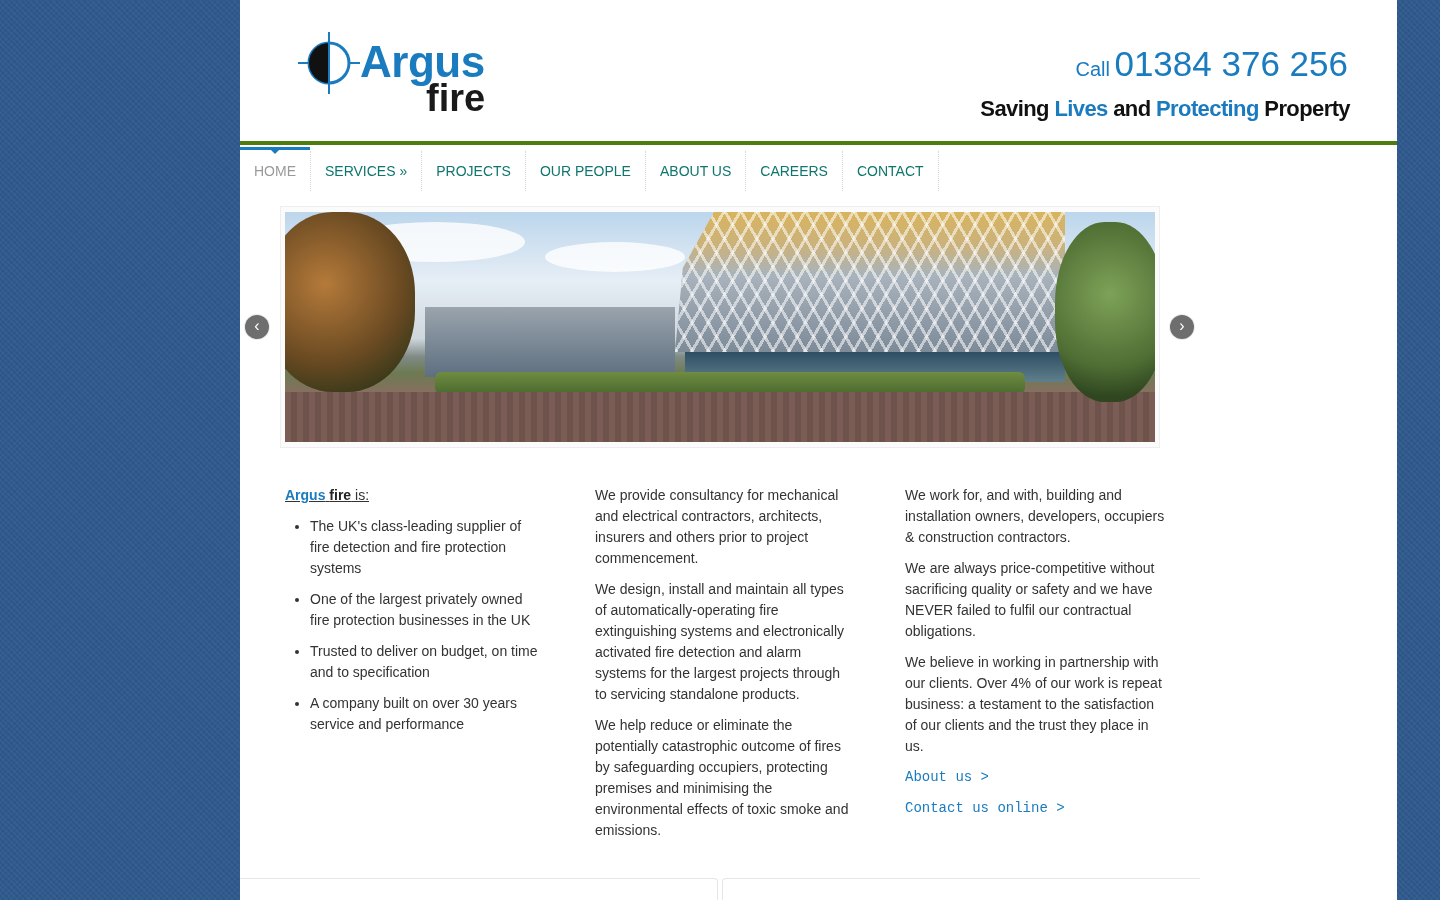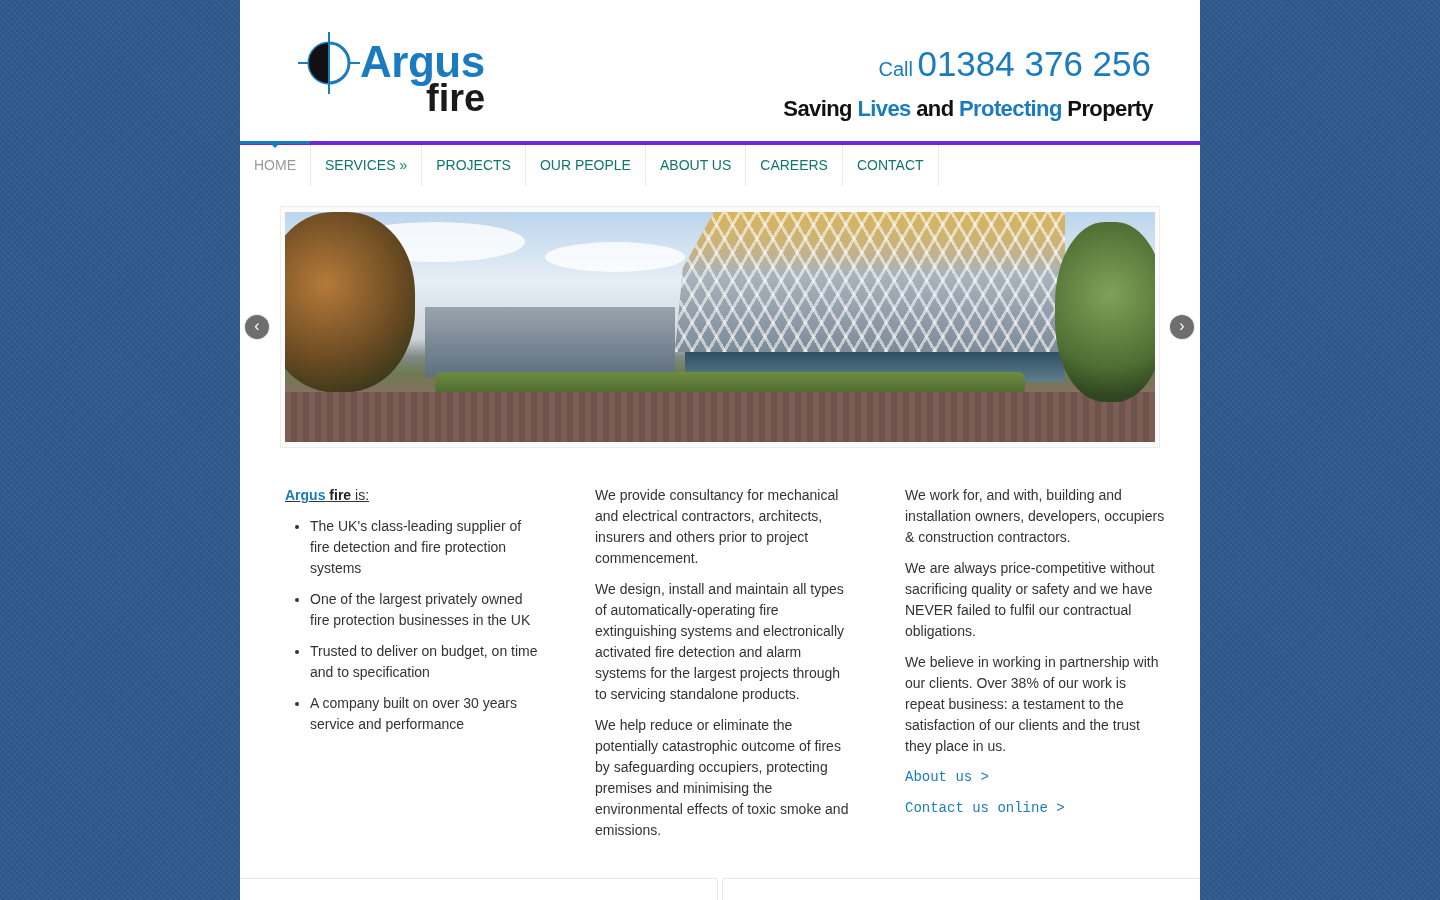--- a/index.html
+++ b/index.html
@@ -6,21 +6,21 @@
     html, body { width: 1440px; height: 900px; overflow: hidden; }
     body {
       background-color: #2f5a8e;
       background-image:
         repeating-linear-gradient(45deg, rgba(255,255,255,0.035) 0 2px, transparent 2px 4px),
         repeating-linear-gradient(-45deg, rgba(0,0,0,0.05) 0 2px, transparent 2px 4px);
       font-family: "Liberation Sans", sans-serif;
       color: #333;
     }
     .page {
-      position: absolute; left: 240px; top: 0; width: 960px; height: 900px;
+      position: absolute; left: 240px; top: 0; width: 1157px; height: 900px;
       background: #fff;
     }
     
     .header { position: relative; height: 141px; }
     .logo { position: absolute; left: 58px; top: 32px; width: 210px; height: 86px; }
     .logo svg { position: absolute; left: 0; top: 0; }
     .logo .word-argus {
       position: absolute; left: 62px; top: 6px;
       font-size: 44px; font-weight: bold; color: #1a7bbf; letter-spacing: -0.5px;
       line-height: 48px;
@@ -37,22 +37,22 @@
     .phone .call { font-size: 20px; }
     .phone .num { font-size: 35px; }
     .tagline {
       position: absolute; right: 47px; top: 96px; font-size: 22px; font-weight: bold;
       color: #111; white-space: nowrap; letter-spacing: -0.6px;
     }
     .tagline .hl { color: #1a7bbf; }
 
     
     .nav {
-      position: relative; height: 50px; border-top: 4px solid #6d28d9;
-      display: flex; align-items: flex-start;
+      position: relative; height: 50px; border-top: 4px solid #4d7c0f;
+      display: flex; align-items: flex-end;
     }
     .nav-item {
       position: relative; display: flex; align-items: center;
       padding: 0 14px; font-size: 14px; color: #0f766e; text-transform: uppercase;
       border-right: 1px dotted #d8d8d8; height: 40px; margin-top: 0; cursor: pointer;
     }
     .nav-item.active { color: #9a9a9a; }
     .nav-item.active::before {
       content: ""; position: absolute; left: 0; right: 0; top: -4px; height: 3px; background: #1a7bbf;
     }
@@ -193,21 +193,21 @@
 
     <div class="col col2">
       <p>We provide consultancy for mechanical and electrical contractors, architects, insurers and others prior to project commencement.</p>
       <p>We design, install and maintain all types of automatically-operating fire extinguishing systems and electronically activated fire detection and alarm systems for the largest projects through to servicing standalone products.</p>
       <p>We help reduce or eliminate the potentially catastrophic outcome of fires by safeguarding occupiers, protecting premises and minimising the environmental effects of toxic smoke and emissions.</p>
     </div>
 
     <div class="col col3">
       <p>We work for, and with, building and installation owners, developers, occupiers &amp; construction contractors.</p>
       <p>We are always price-competitive without sacrificing quality or safety and we have NEVER failed to fulfil our contractual obligations.</p>
-      <p>We believe in working in partnership with our clients.  Over 38% of our work is repeat business: a testament to the satisfaction of our clients and the trust they place in us.</p>
+      <p>We believe in working in partnership with our clients.  Over 4% of our work is repeat business: a testament to the satisfaction of our clients and the trust they place in us.</p>
       <a class="link">About us &gt;</a>
       <a class="link">Contact us online &gt;</a>
     </div>
   </div>
 
   <div class="footer-panels">
     <div class="fp left"></div>
     <div class="fp right"></div>
   </div>
 </div>

